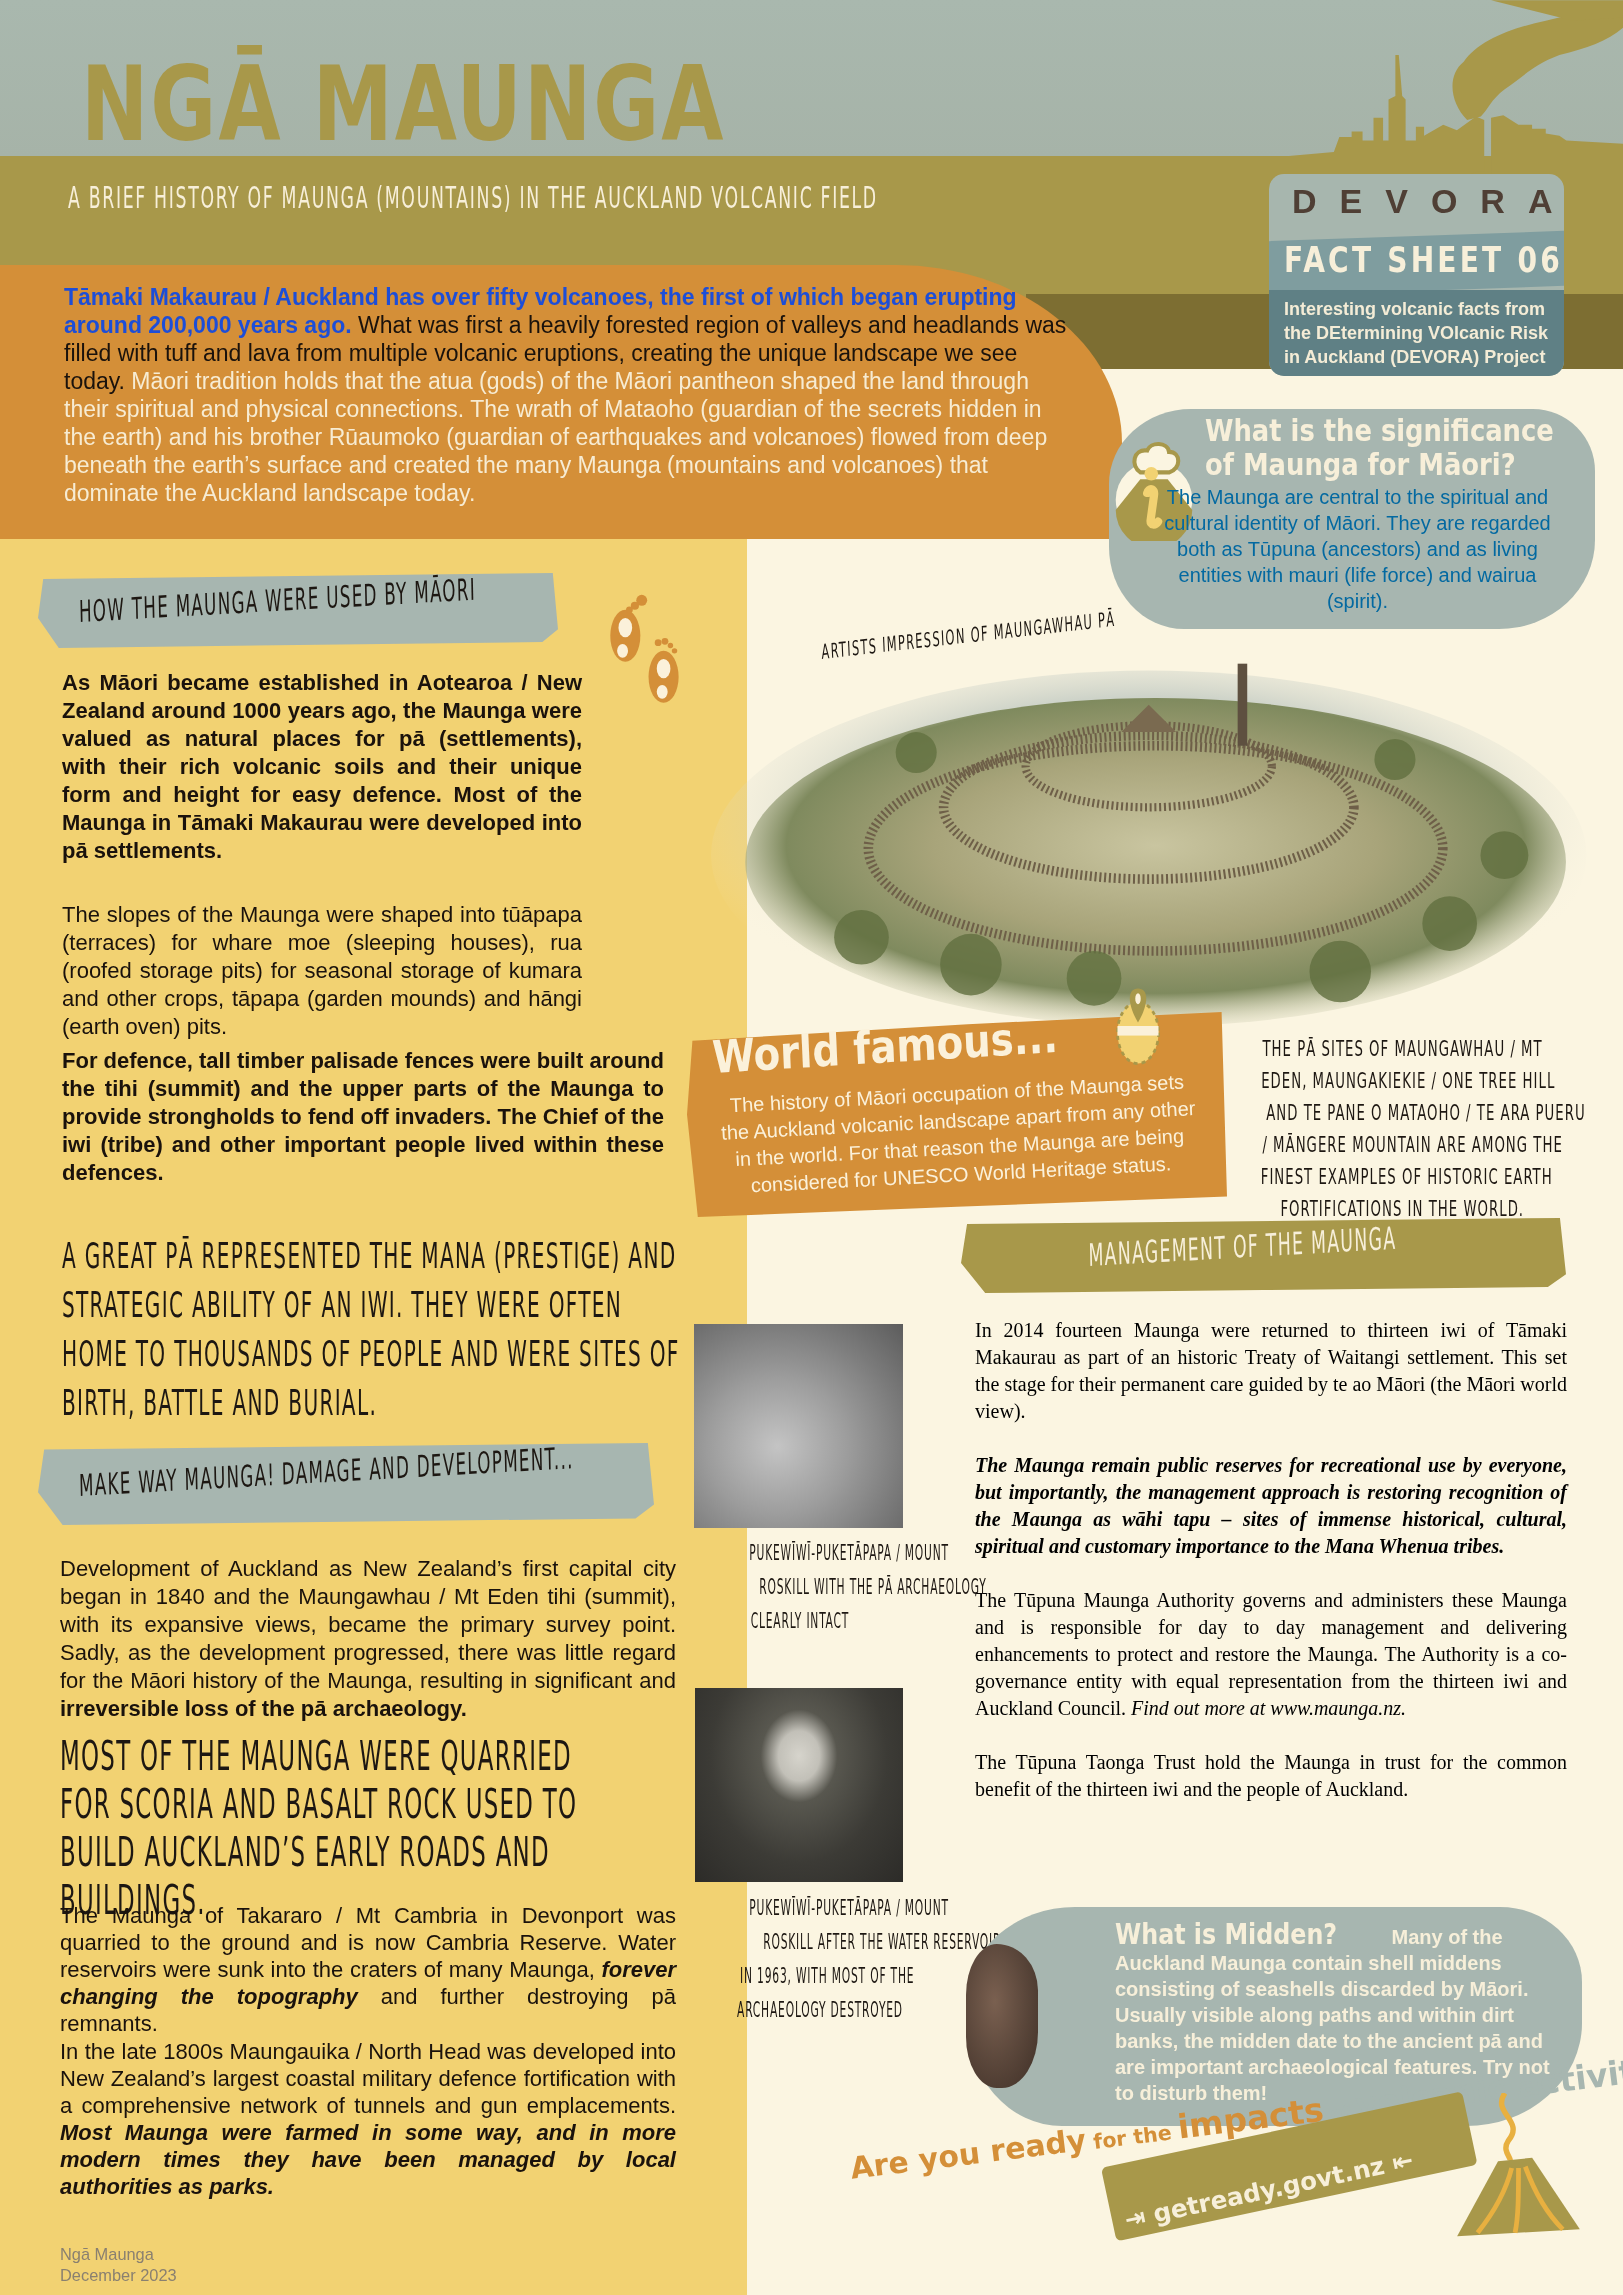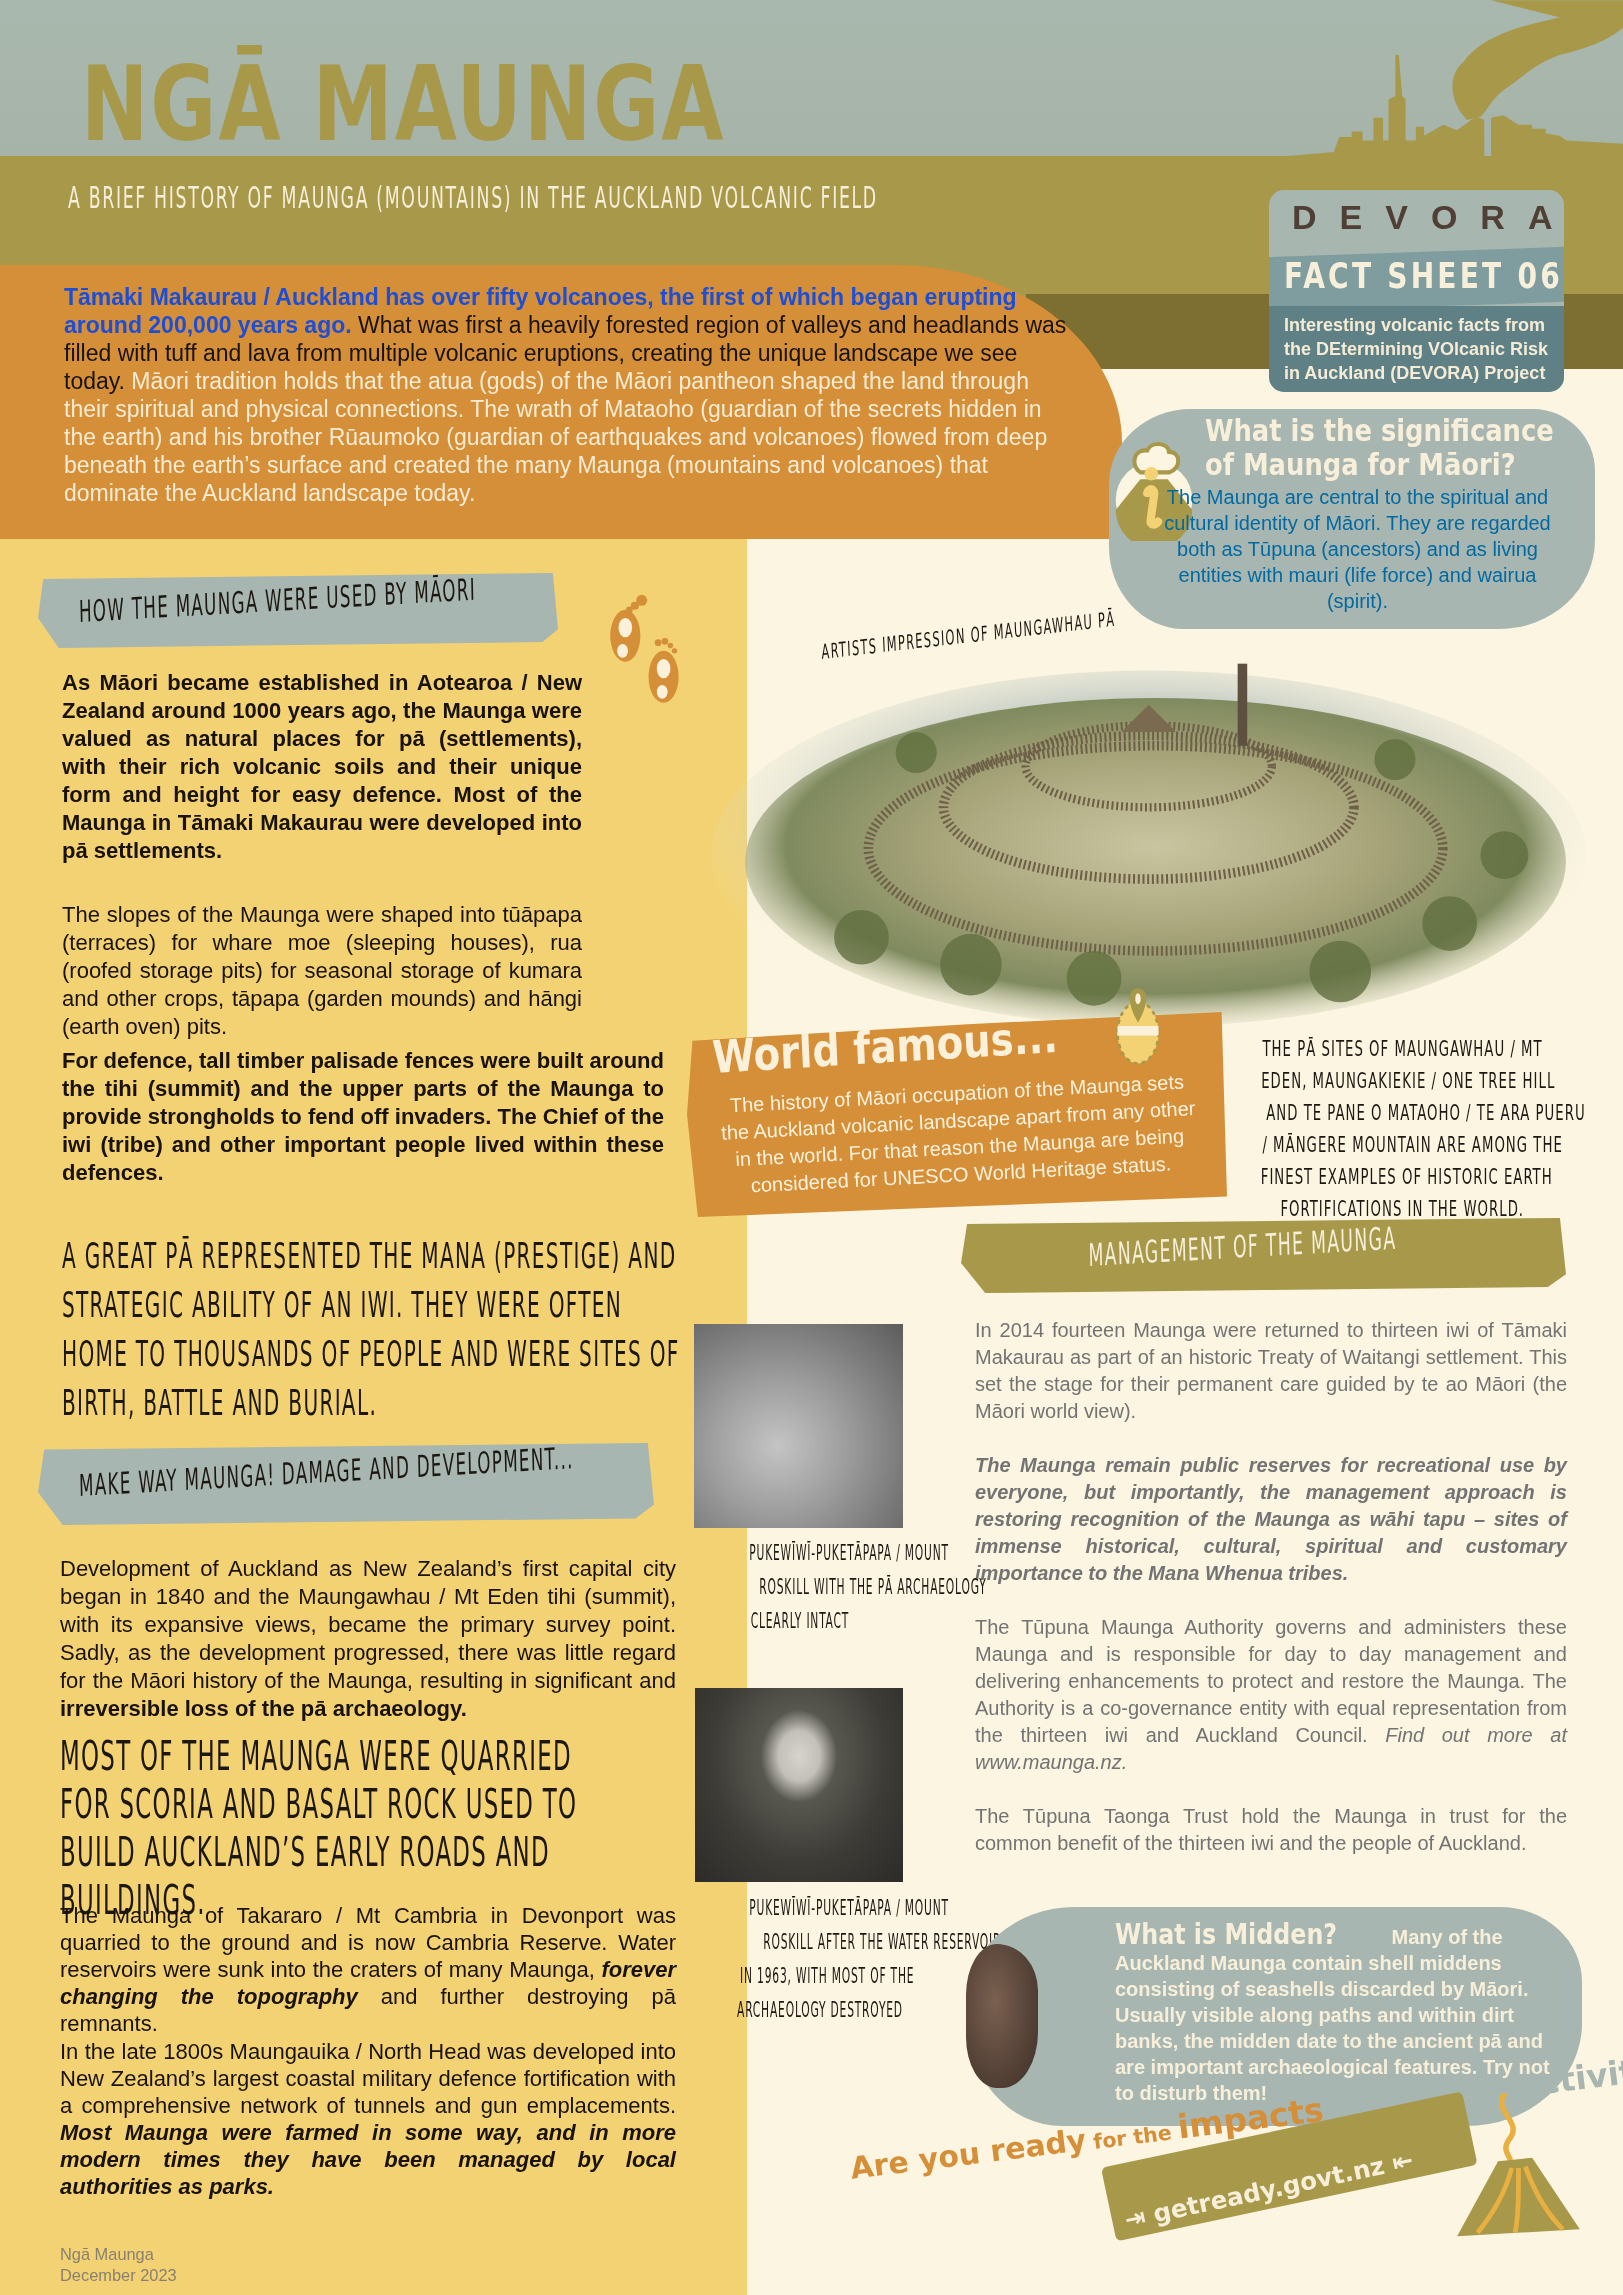--- a/index.html
+++ b/index.html
@@ -22,21 +22,21 @@
     line-height:1;
   }
   .subtitle {
     left:68px; top:179px; font-family:"DejaVu Sans Condensed","DejaVu Sans",sans-serif;
     font-size:31px; color:#f7efd9; letter-spacing:2.7px; transform: scaleX(0.62); transform-origin:left top;
     white-space:nowrap; font-weight:normal;
   }
   .skyline { left:1286px; top:0; width:337px; height:192px; }
 
   .devora-card {
-    left:1269px; top:190px; width:295px; height:202px; border-radius:15px; overflow:hidden;
+    left:1269px; top:174px; width:295px; height:202px; border-radius:15px; overflow:hidden;
     background:#a7b6ae;
   }
   .devora-word {
     position:absolute; left:0; top:8.2px; width:100%; text-align:center; font-size:34px; font-weight:bold;
     color:#4f3f35; letter-spacing:23px; padding-left:23px;
   }
   .devora-band { position:absolute; left:0; top:62px; width:100%; height:55px; background:#7f9d9f; transform: skewY(-2deg); }
   .devora-fact {
     position:absolute; left:15px; top:65px; font-size:36px; font-weight:bold; color:#f7efd9; letter-spacing:4.1px;
     font-family:"DejaVu Sans", sans-serif; transform: scaleX(0.78); transform-origin:left top; white-space:nowrap;
@@ -113,21 +113,21 @@
     left:1204px; top:1007px; width:397px; text-align:center; font-family:"DejaVu Sans Condensed","DejaVu Sans",sans-serif;
     font-size:20.5px; line-height:32px; letter-spacing:1.4px; color:#1d1712;margin-top:26px;
   }
   .pa-caption span { display:inline-block; transform: scaleX(0.72); white-space:nowrap; }
 
   .mgmt-brush { left:961px; top:1218px; width:605px; height:75px; }
   .mgmt-head {
     left:1088px; top:1237px; font-family:"DejaVu Sans Condensed","DejaVu Sans",sans-serif; font-size:31px;
     letter-spacing:2.1px; color:#f7efd9; transform: scaleX(0.62) rotate(-2deg); transform-origin:left top; white-space:nowrap;
   }
-  .mgmt-text { left:975px; top:1317px; width:592px; font-size:20px; line-height:27px; text-align:justify; color:#737373; }
+  .mgmt-text { left:975px; top:1317px; width:592px; font-size:20px; line-height:27px; text-align:justify; color:#000000;font-family:Liberation Serif, serif; }
   .mgmt-text p { margin-bottom:27px; }
 
   .photo1 {
     left:694px; top:1324px; width:209px; height:204px;
     background: radial-gradient(ellipse at 40% 60%, #c6c4b8 0%, #9e9c92 40%, #7c7b73 70%, #5d5c55 100%);
     filter: grayscale(1);
   }
   .photo2 {
     left:695px; top:1688px; width:208px; height:194px;
     background: radial-gradient(ellipse at 50% 35%, #d6d4cc 0%, #c2c0b8 14%, #58574f 26%, #3c3b36 60%, #2c2b28 100%);

